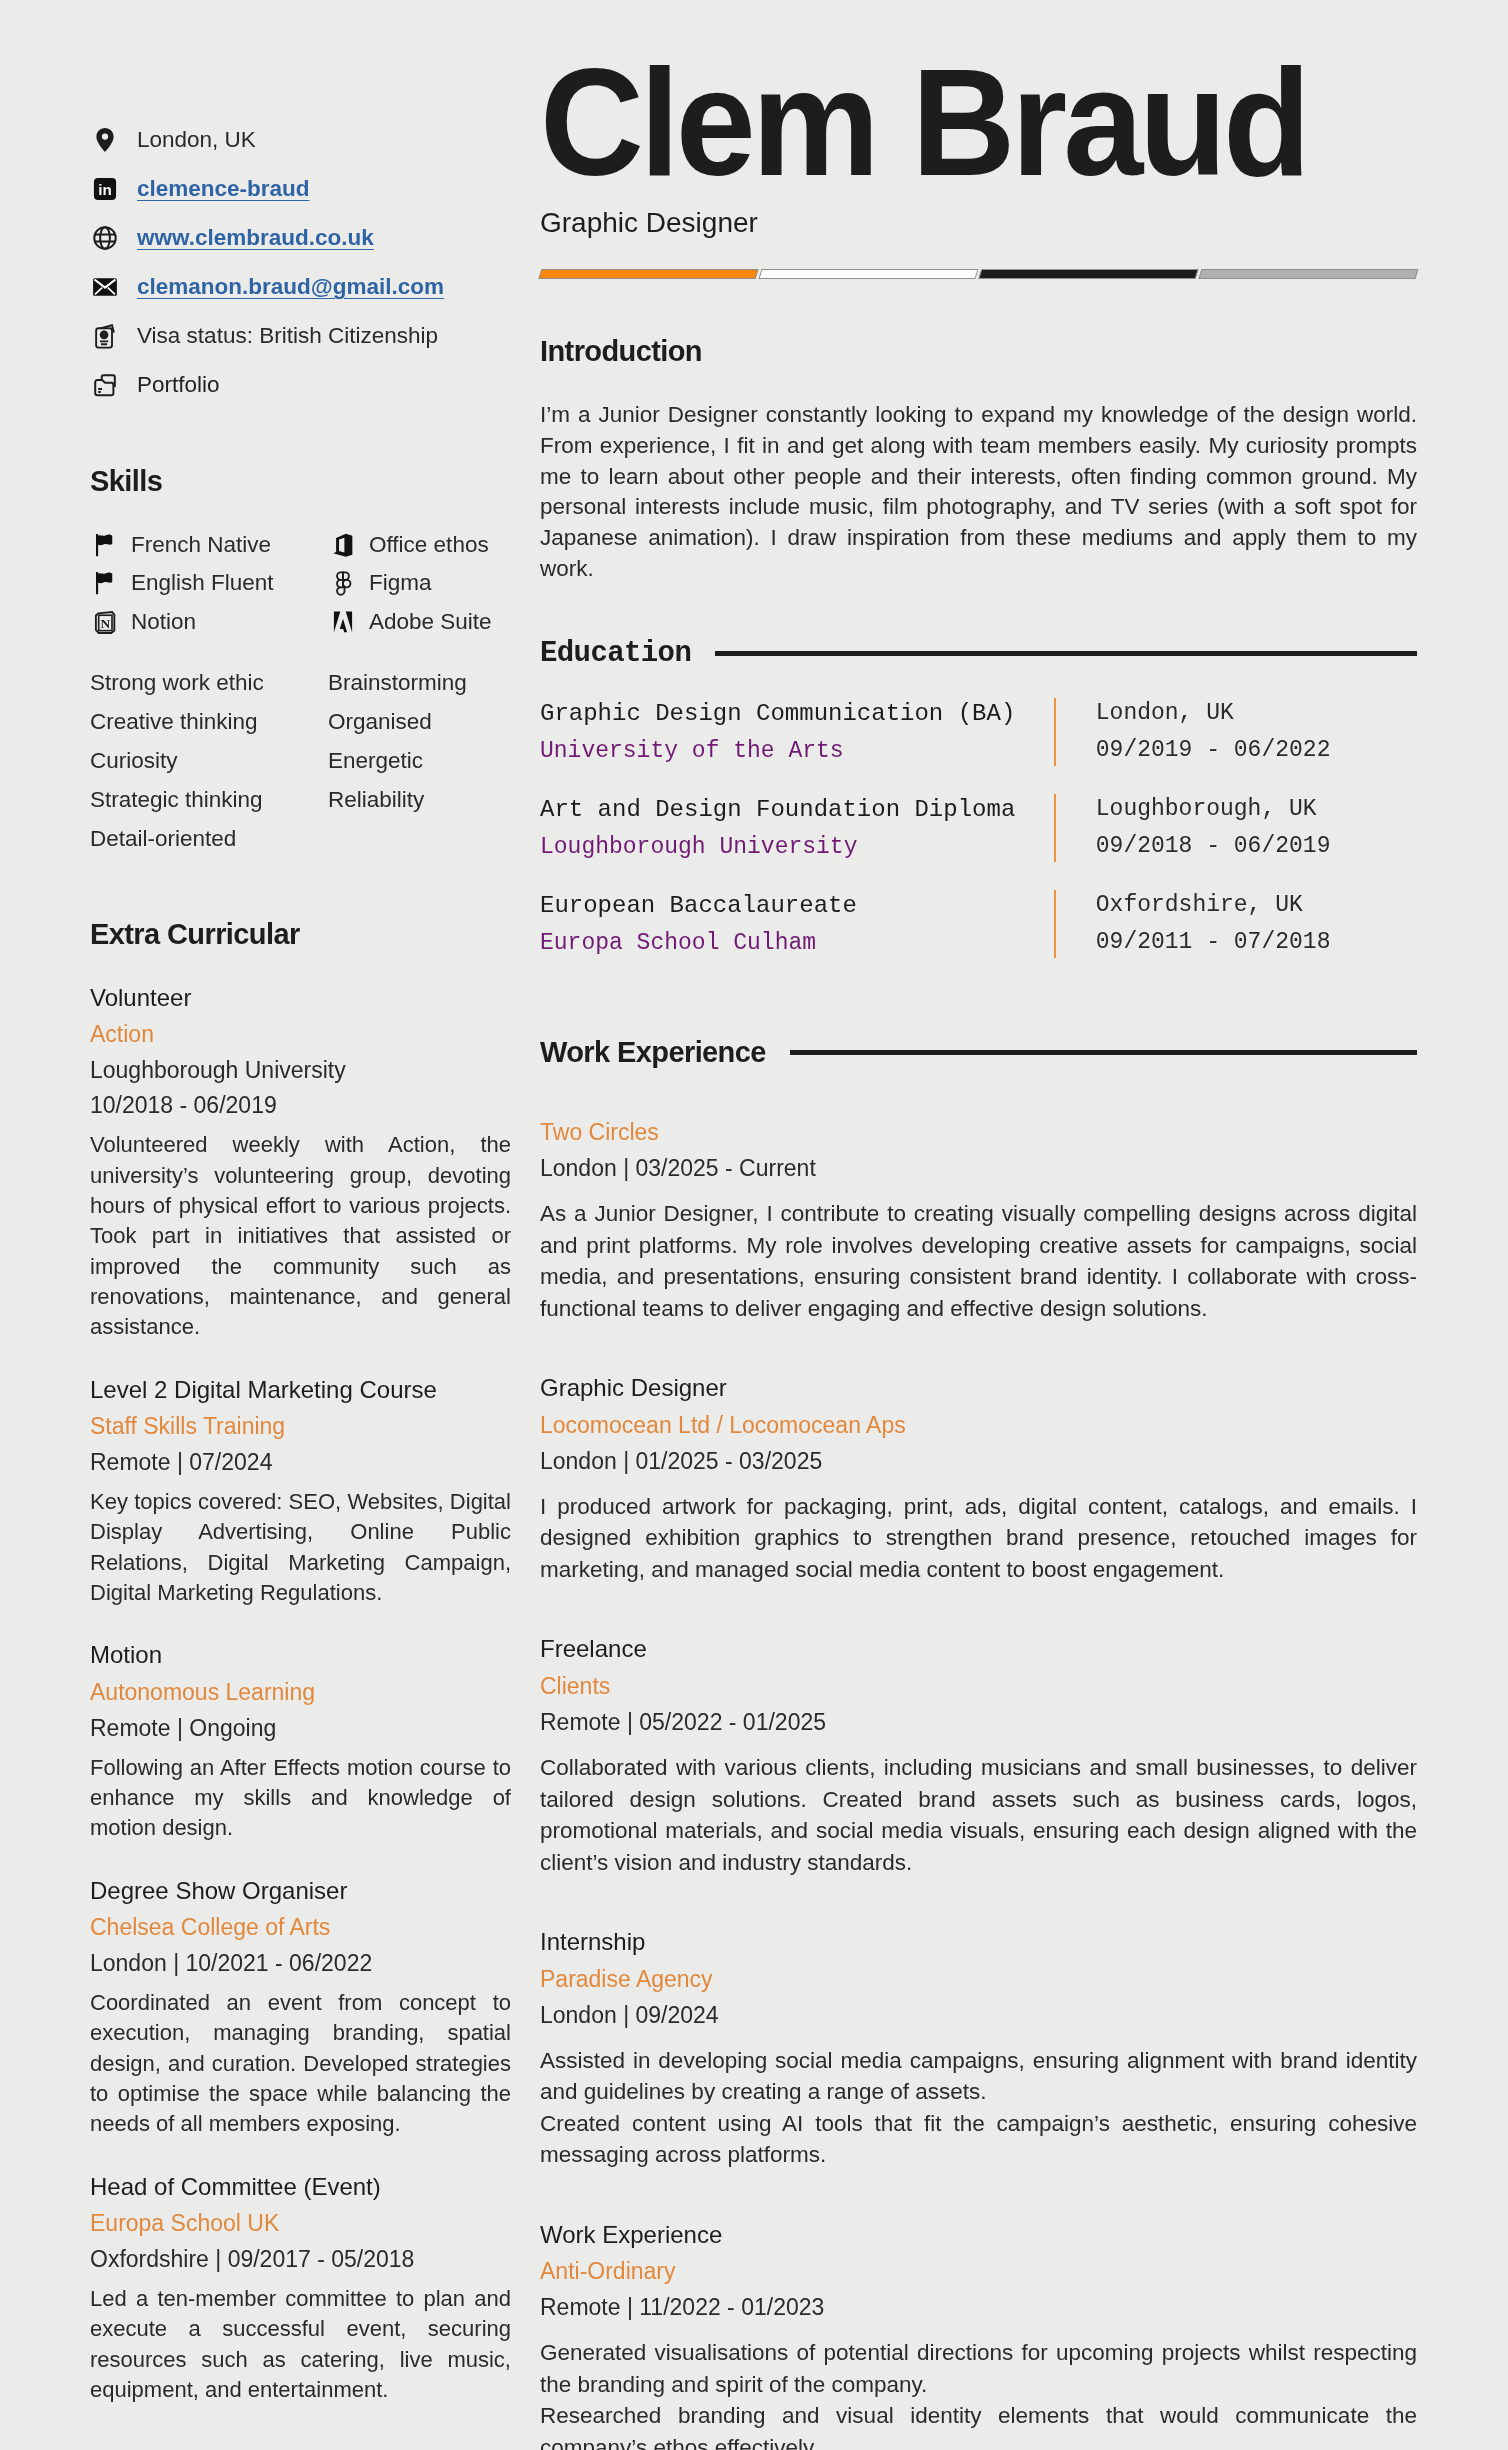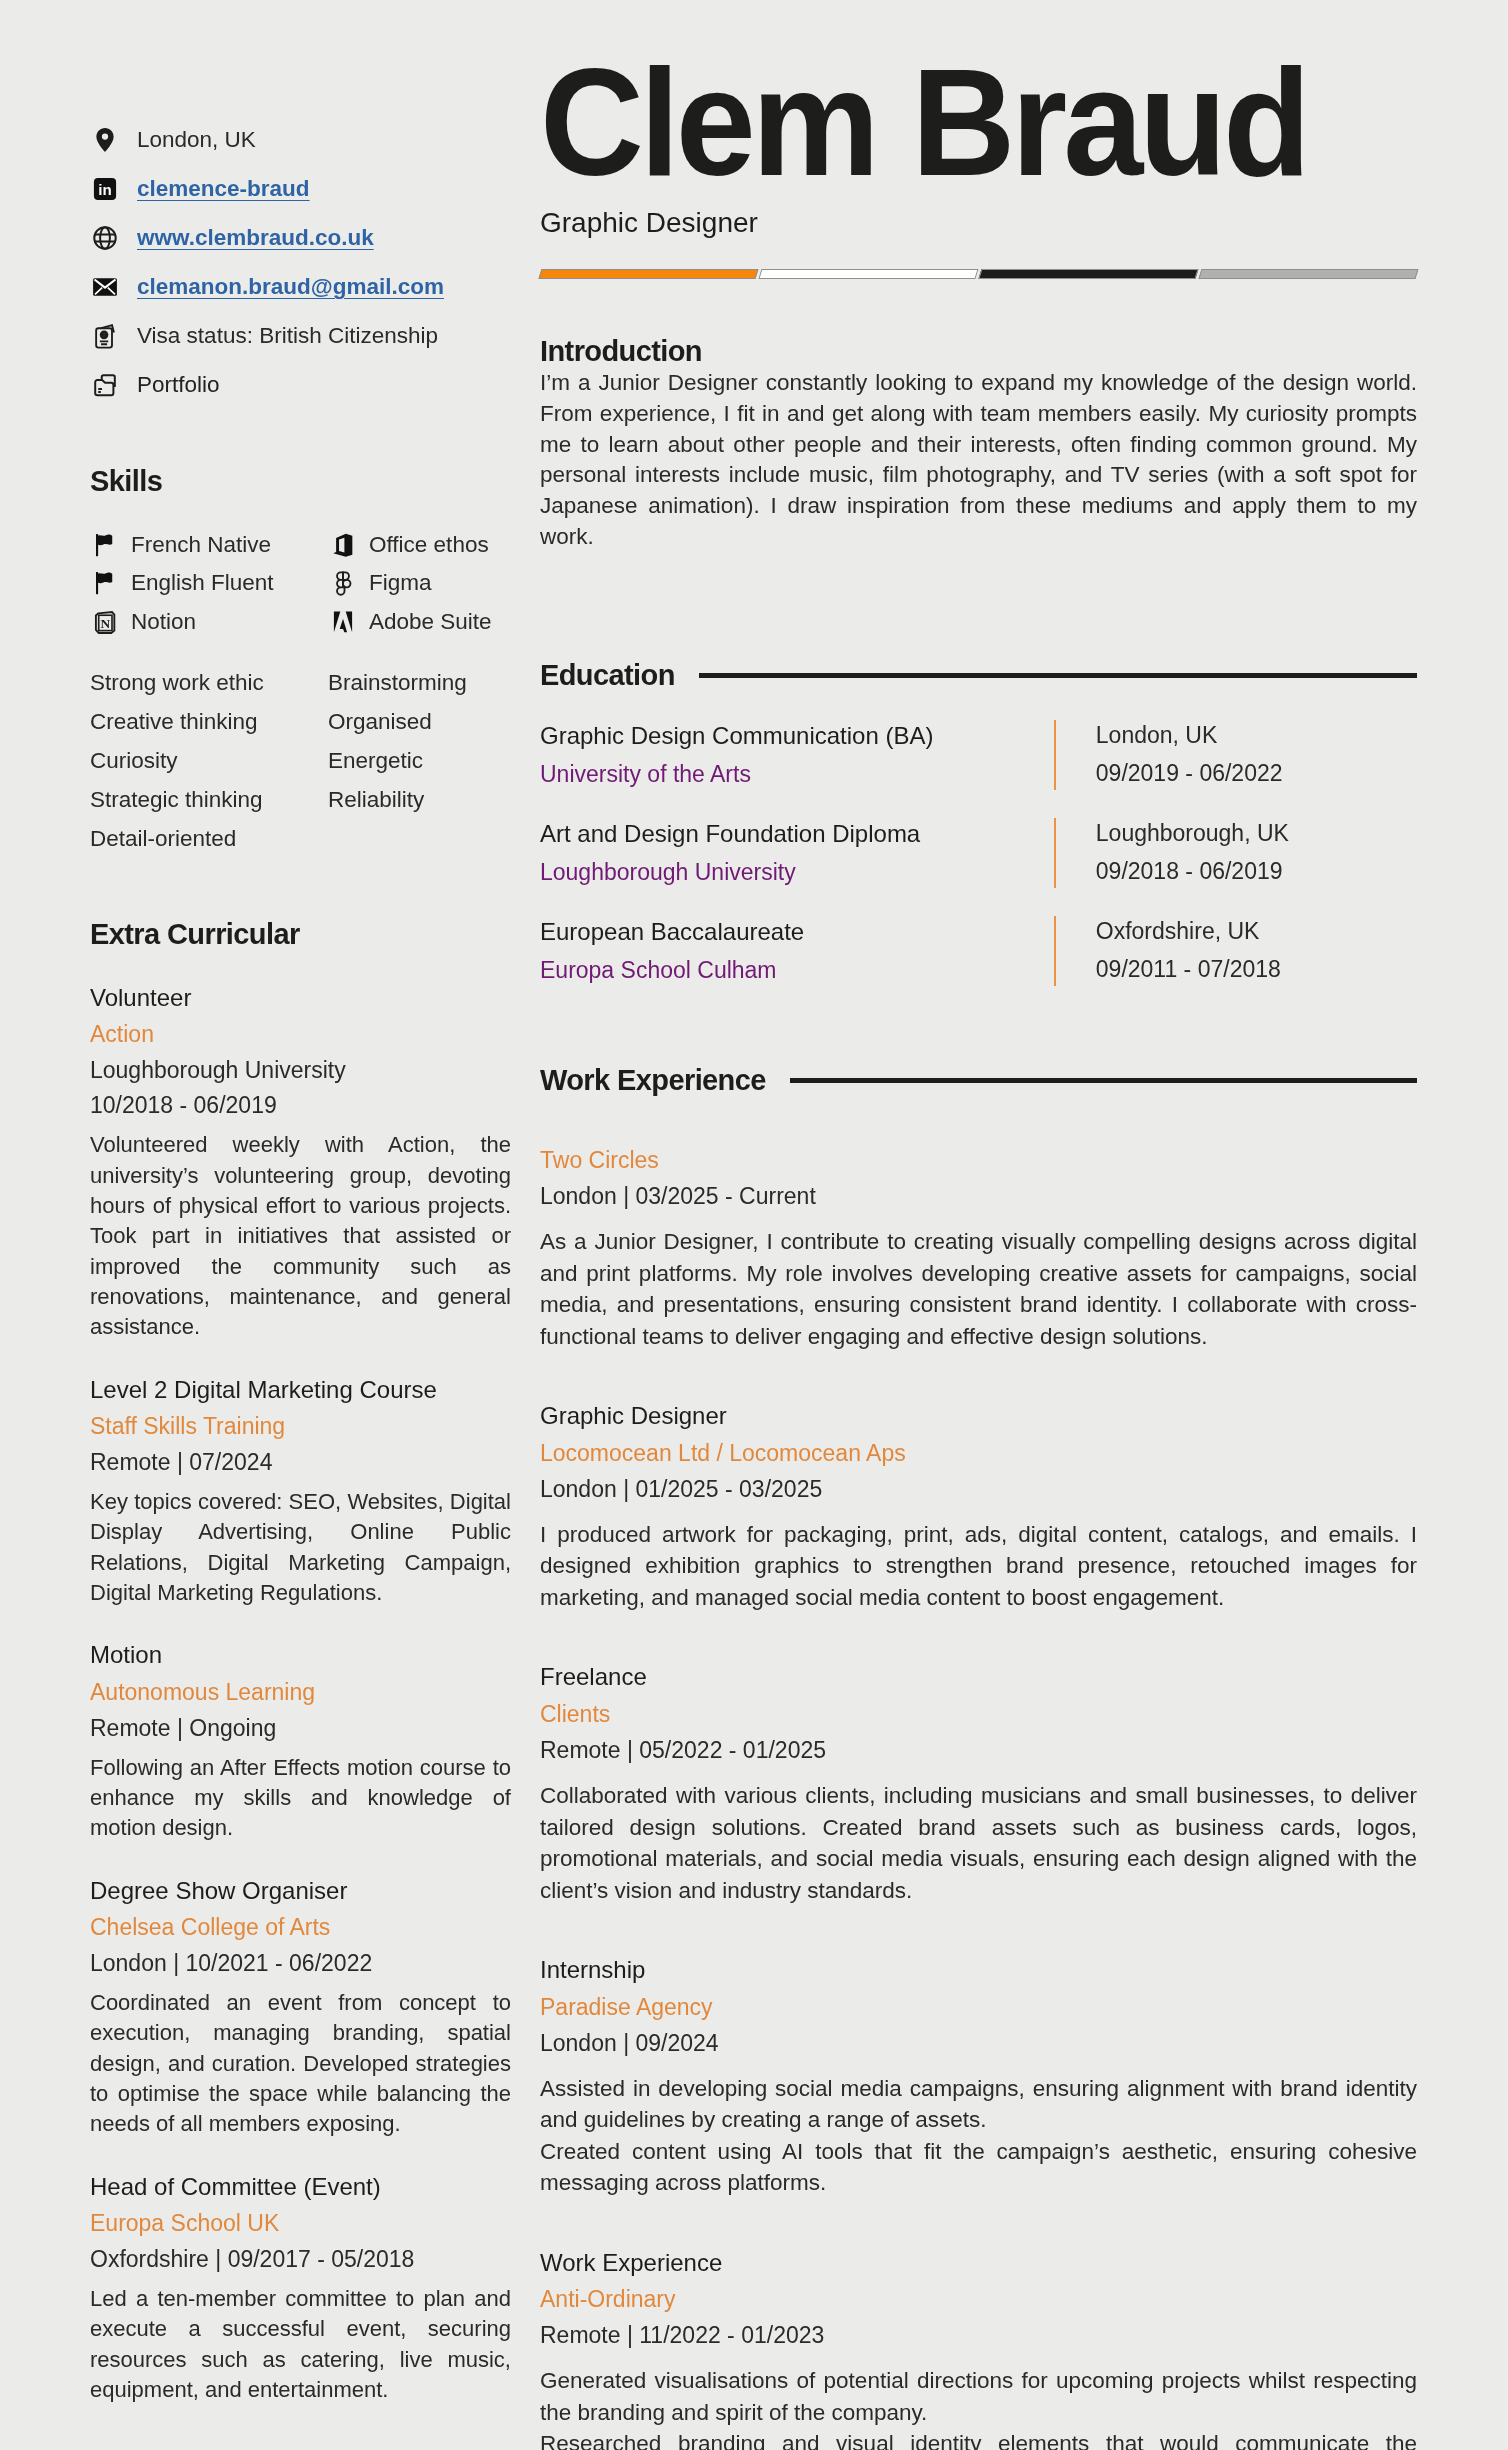--- a/index.html
+++ b/index.html
@@ -49,26 +49,26 @@
   .role { font-size:28px; margin-top:14.6px; color:#1d1d1b; }
 
   .bar { display:flex; gap:3.6px; margin-top:30px; height:9.7px; }
   .seg { flex:1; transform:skewX(-17deg); border:0.9px solid #8f8f8d; }
   .seg-0 { background:#f8860c; }
   .seg-1 { background:#ffffff; }
   .seg-2 { background:#1d1d1b; }
   .seg-3 { background:#b0b0ae; }
 
   .rsection { margin-top:56px; }
-  .rsection.edu { margin-top:106px; }
+  .rsection.edu { margin-top:52px;font-family:Liberation Mono, monospace; }
   .rsection.work { margin-top:78px; }
   .h2row { display:flex; align-items:center; gap:24px; }
   .h2row .rule { flex:1; height:4.3px; background:#1d1d1b; }
 
-  .intro-text { font-size:22.5px; line-height:1.37; text-align:justify; }
+  .intro-text { font-size:22.5px; line-height:1.37; text-align:justify; margin-top:32px; }
 
   .edurow { display:flex; align-items:stretch; margin-top:28px; }
   .edurow:first-of-type { margin-top:35px; }
   .edu-left { flex:0 0 514px; padding:2.4px 0; }
   .edu-divider { width:1.8px; background:#eb9243; }
   .edu-right { padding-left:40px; padding-top:2.4px; }
   .degree { font-size:24px; color:#1d1d1b; }
   .school { font-size:23px; color:#701a75; margin-top:10.3px; cursor:pointer; }
   .eloc { font-size:23px; }
   .edates { font-size:23px; margin-top:10.3px; }

